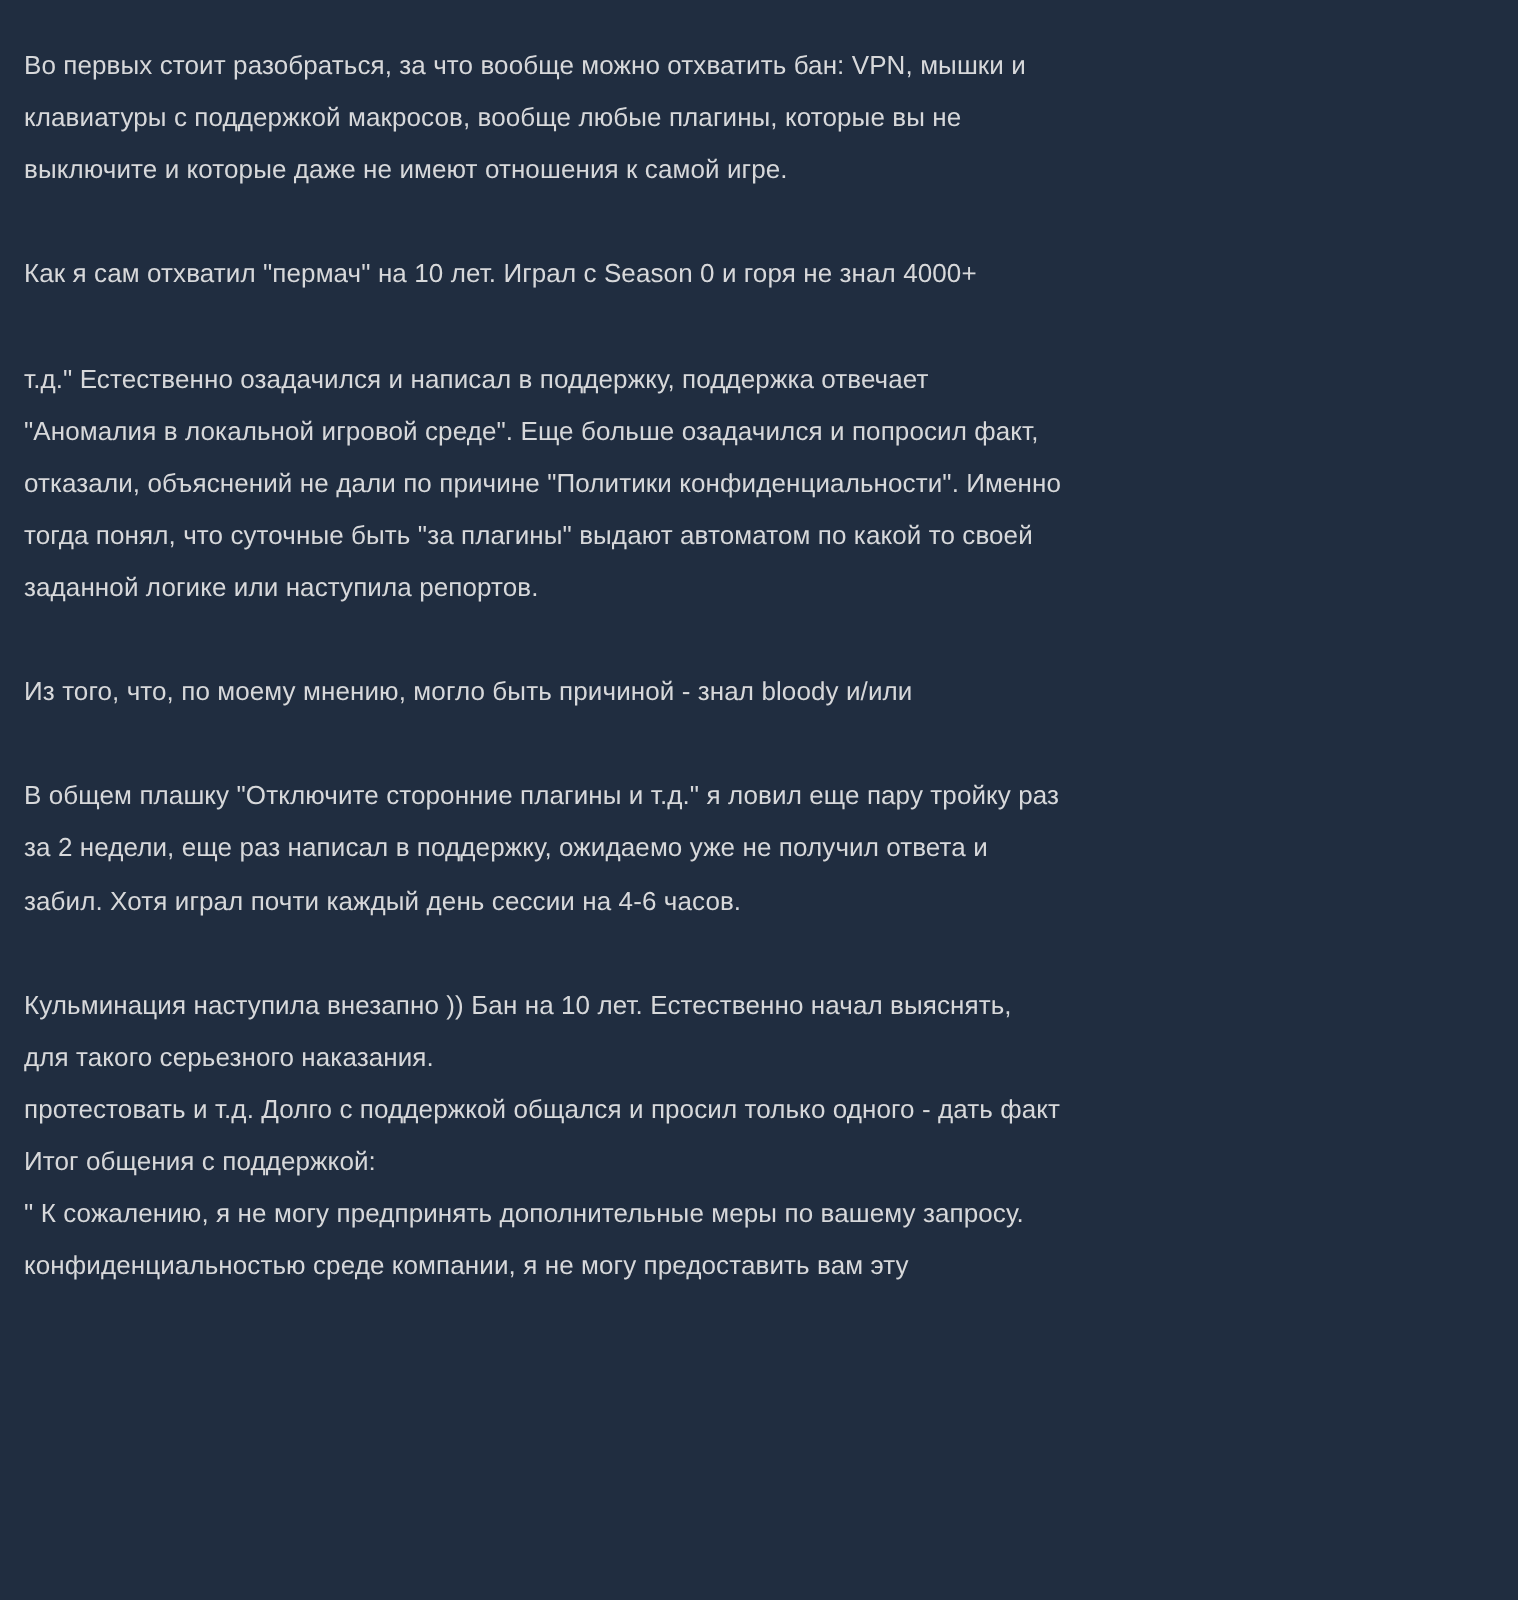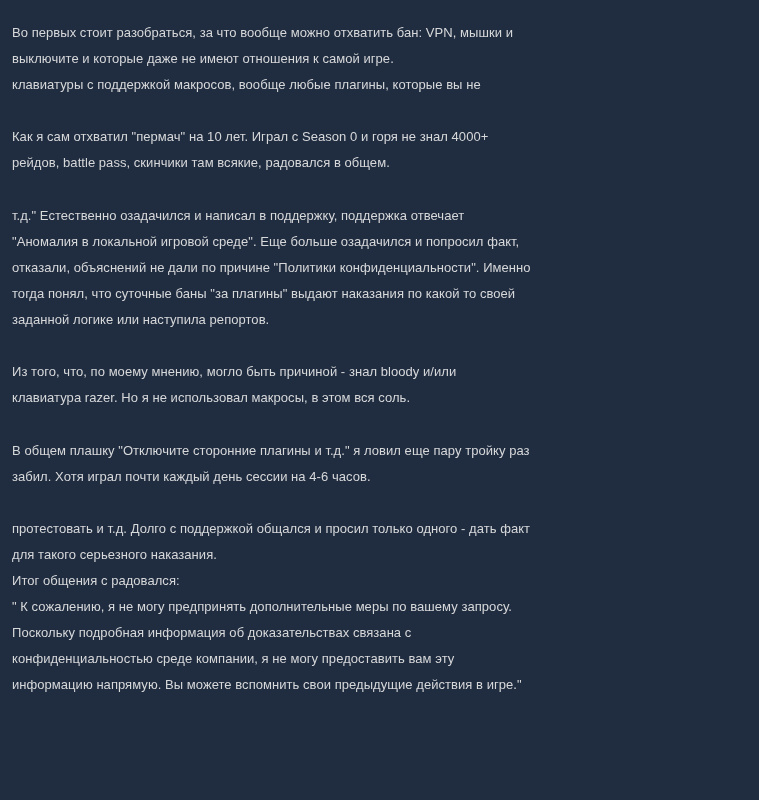--- a/index.html
+++ b/index.html
@@ -31,50 +31,48 @@
       white-space: nowrap;
     }
   </style>
 </head>
 <body>
 
 <div class="post">
 
   <div class="para">
     <span class="line">Во первых стоит разобраться, за что вообще можно отхватить бан: VPN, мышки и</span>
+    <span class="line">клавиатуры с поддержкой макросов, вообще любые плагины, которые вы не</span>
     <span class="line">выключите и которые даже не имеют отношения к самой игре.</span>
-    <span class="line">клавиатуры с поддержкой макросов, вообще любые плагины, которые вы не</span>
   </div>
 
   <div class="para">
     <span class="line">Как я сам отхватил "пермач" на 10 лет. Играл с Season 0 и горя не знал 4000+</span>
-    <span class="line">рейдов, battle pass, скинчики там всякие, радовался в общем.</span>
   </div>
 
   <div class="para">
     <span class="line">т.д." Естественно озадачился и написал в поддержку, поддержка отвечает</span>
     <span class="line">"Аномалия в локальной игровой среде". Еще больше озадачился и попросил факт,</span>
     <span class="line">отказали, объяснений не дали по причине "Политики конфиденциальности". Именно</span>
-    <span class="line">тогда понял, что суточные баны "за плагины" выдают наказания по какой то своей</span>
+    <span class="line">тогда понял, что суточные быть "за плагины" выдают автоматом по какой то своей</span>
     <span class="line">заданной логике или наступила репортов.</span>
   </div>
 
   <div class="para">
     <span class="line">Из того, что, по моему мнению, могло быть причиной - знал bloody и/или</span>
-    <span class="line">клавиатура razer. Но я не использовал макросы, в этом вся соль.</span>
   </div>
 
   <div class="para">
     <span class="line">В общем плашку "Отключите сторонние плагины и т.д." я ловил еще пару тройку раз</span>
+    <span class="line">за 2 недели, еще раз написал в поддержку, ожидаемо уже не получил ответа и</span>
     <span class="line">забил. Хотя играл почти каждый день сессии на 4-6 часов.</span>
   </div>
 
   <div class="para">
+    <span class="line">Кульминация наступила внезапно )) Бан на 10 лет. Естественно начал выяснять,</span>
+    <span class="line">для такого серьезного наказания.</span>
     <span class="line">протестовать и т.д. Долго с поддержкой общался и просил только одного - дать факт</span>
-    <span class="line">для такого серьезного наказания.</span>
-    <span class="line">Итог общения с радовался:</span>
+    <span class="line">Итог общения с поддержкой:</span>
     <span class="line">" К сожалению, я не могу предпринять дополнительные меры по вашему запросу.</span>
-    <span class="line">Поскольку подробная информация об доказательствах связана с</span>
     <span class="line">конфиденциальностью среде компании, я не могу предоставить вам эту</span>
-    <span class="line">информацию напрямую. Вы можете вспомнить свои предыдущие действия в игре."</span>
   </div>
 
 </div>
 
 </body></html>

